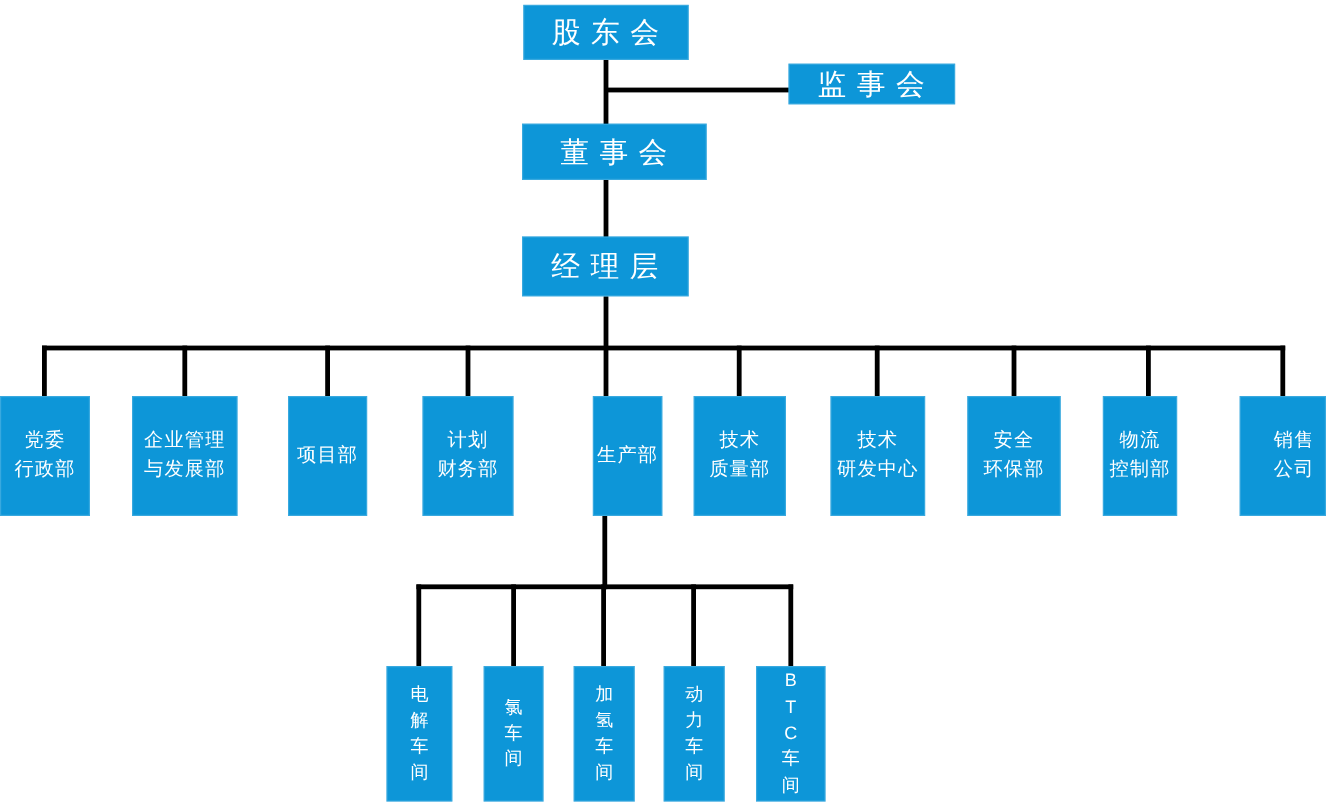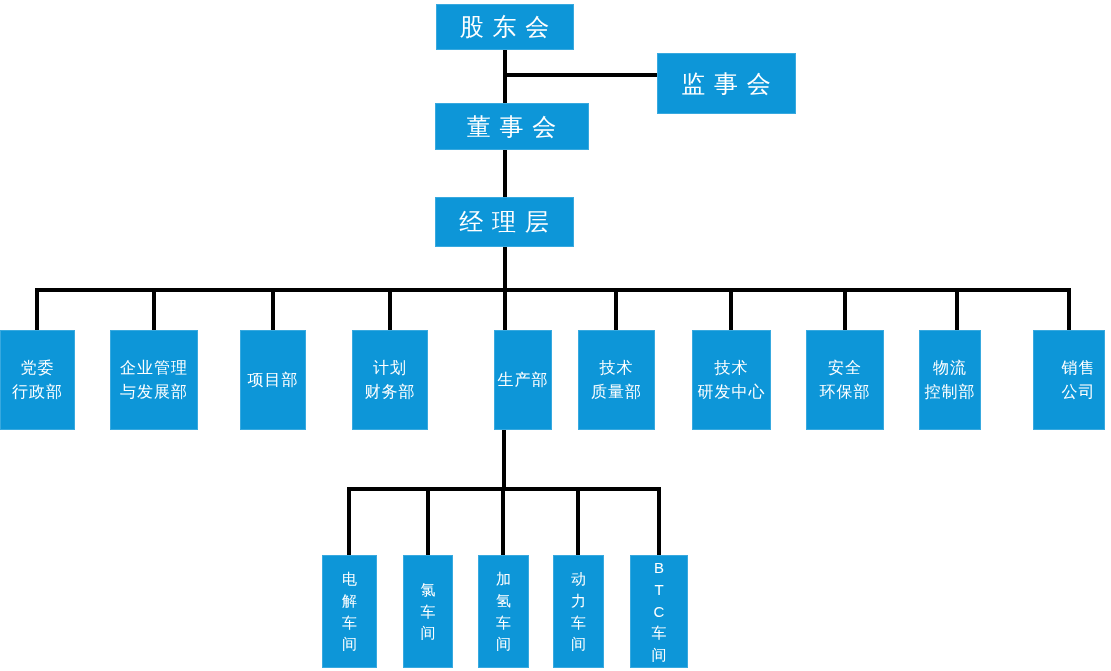--- a/index.html
+++ b/index.html
@@ -80,21 +80,21 @@
   <div class="line h" style="left:347px; top:487px; width:314px;"></div>
   <div class="line v" style="left:347px; top:487px; height:70px;"></div>
   <div class="line v" style="left:426px; top:487px; height:70px;"></div>
   <div class="line v" style="left:501px; top:487px; height:70px;"></div>
   <div class="line v" style="left:576px; top:487px; height:70px;"></div>
   <div class="line v" style="left:657px; top:487px; height:70px;"></div>
 
   <div class="box top-box" style="left:436px; top:4px;   width:138px; height:46px;">
     <span>股 东 会</span>
   </div>
-  <div class="box top-box" style="left:657px; top:53px;  width:139px; height:61px;">
+  <div class="box top-box" style="left:657px; top:53px;  width:139px; height:34px;">
     <span>监 事 会</span>
   </div>
   <div class="box top-box" style="left:435px; top:103px; width:154px; height:47px;">
     <span>董 事 会</span>
   </div>
   <div class="box dept-box" style="left:0px;    width:75px;">
     <span>党委
 行政部</span>
   </div>
 

